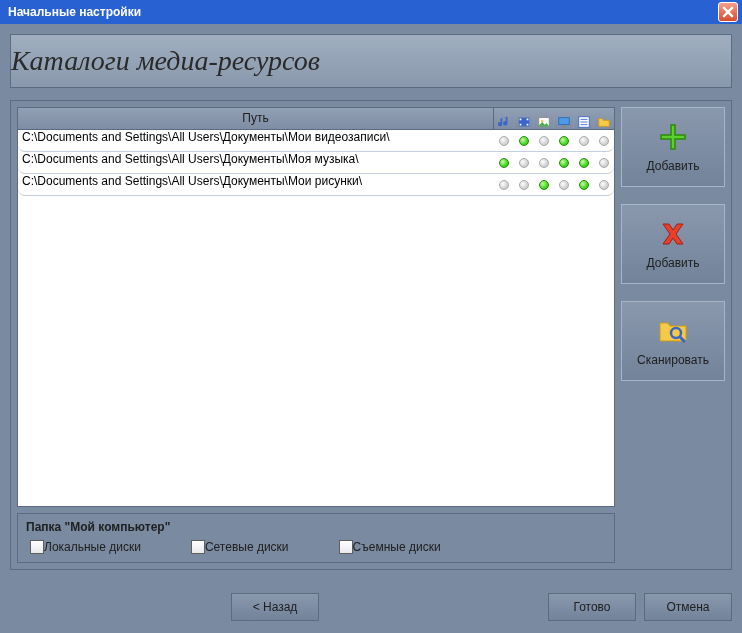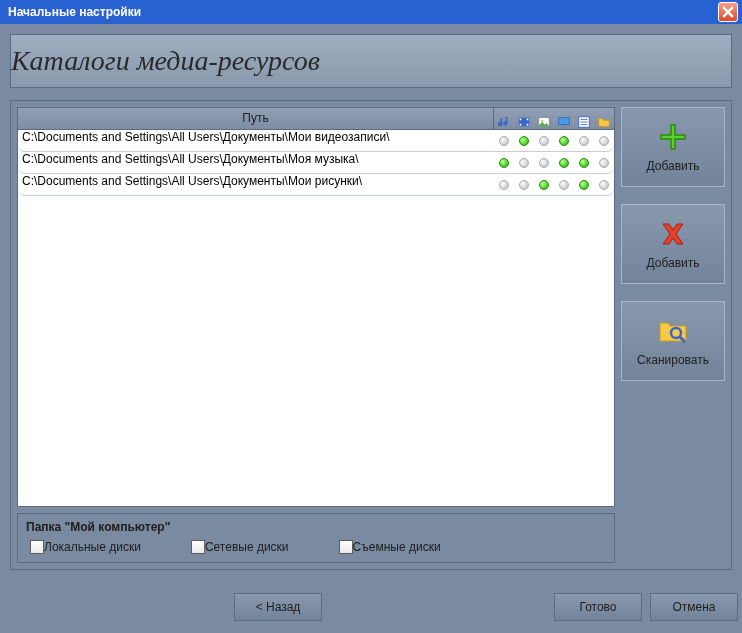--- a/index.html
+++ b/index.html
@@ -186,21 +186,21 @@
   gap: 6px;
   color: #202020;
   font-size: 12px;
   cursor: pointer;
 }
 .side-btn .icon-wrap { width: 32px; height: 32px; display:flex; align-items:center; justify-content:center; }
 
 .bottom-bar {
   position: absolute;
   left: 10px;
-  right: 4px;
+  right: 10px;
   bottom: 10px;
   height: 32px;
   display: flex;
   justify-content: flex-end;
   gap: 8px;
   align-items: center;
 }
 .nav-btn {
   width: 88px;
   height: 28px;

